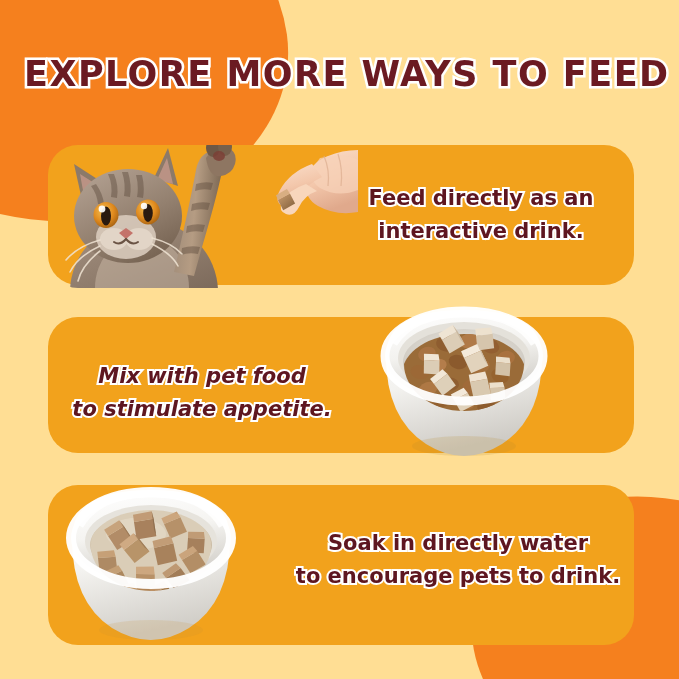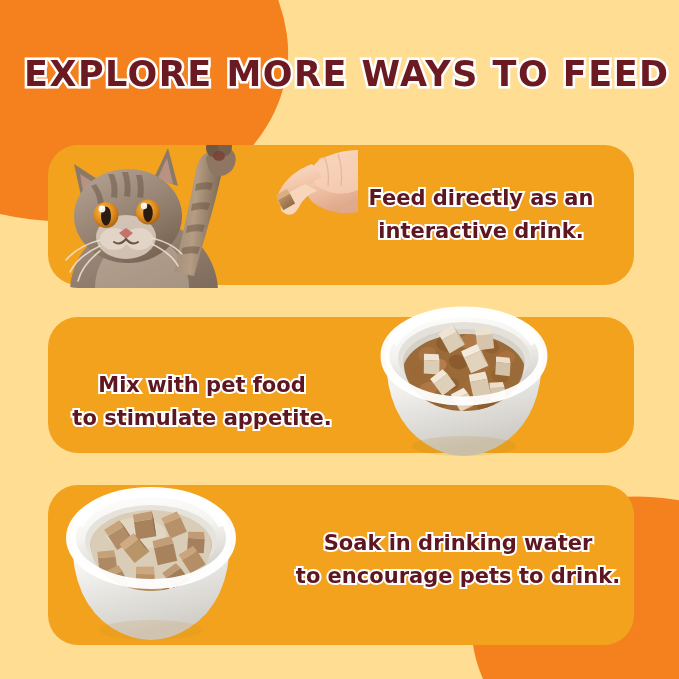--- a/index.html
+++ b/index.html
@@ -76,21 +76,21 @@
     font-size: 21px;
     line-height: 1.55;
     color: #5E1620;
     -webkit-text-stroke: 4px #FFFFFF;
     paint-order: stroke fill;
     text-align: center;
     white-space: pre-line;
     z-index: 5;
   }
   #text-1 { left: 336px; top: 182px;  width: 290px; }
-  #text-2 { left: 52px;  top: 369px;  width: 300px; }
+  #text-2 { left: 52px;  top: 360px;  width: 300px; font-style: italic; }
   #text-3 { left: 284px; top: 527px;  width: 348px; }
 
   
   .art { position: absolute; z-index: 4; }
   #art-cat { left: 56px; top: 142px; width: 300px; height: 146px; overflow: hidden; }
   #art-hand { left: 228px; top: 150px; width: 130px; height: 82px; }
 
   
   #art-bowl-dry { left: 372px; top: 296px; width: 184px; height: 166px; z-index: 7; }
   #art-bowl-wet { left: 58px;  top: 474px; width: 186px; height: 172px; z-index: 7; }
@@ -326,21 +326,21 @@
       </g>
 
       <ellipse cx="92" cy="60" rx="79" ry="45" fill="none" stroke="#FFFFFF" stroke-width="9" opacity="0.95"></ellipse>
       <path d="M22 48 q18 -30 70 -30 q52 0 70 30" fill="none" stroke="#FFFFFF" stroke-width="7" opacity="0.85"></path>
 
       <ellipse cx="92" cy="150" rx="52" ry="10" fill="#B98A2E" opacity="0.18"></ellipse>
     </svg>
   </div>
 
   <div class="card" id="card-3"></div>
-  <div class="card-text" id="text-3">Soak in drinking water
+  <div class="card-text" id="text-3">Soak in directly water
 to encourage pets to drink.</div>
 
   <div class="art" id="art-bowl-wet">
     <svg width="186" height="172" viewBox="0 0 186 172">
       <defs>
         <linearGradient id="bowlOut3" x1="0" y1="0" x2="0.25" y2="1">
           <stop offset="0%" stop-color="#FFFFFF"></stop>
           <stop offset="50%" stop-color="#F5F4F1"></stop>
           <stop offset="100%" stop-color="#D2CFC9"></stop>
         </linearGradient>

